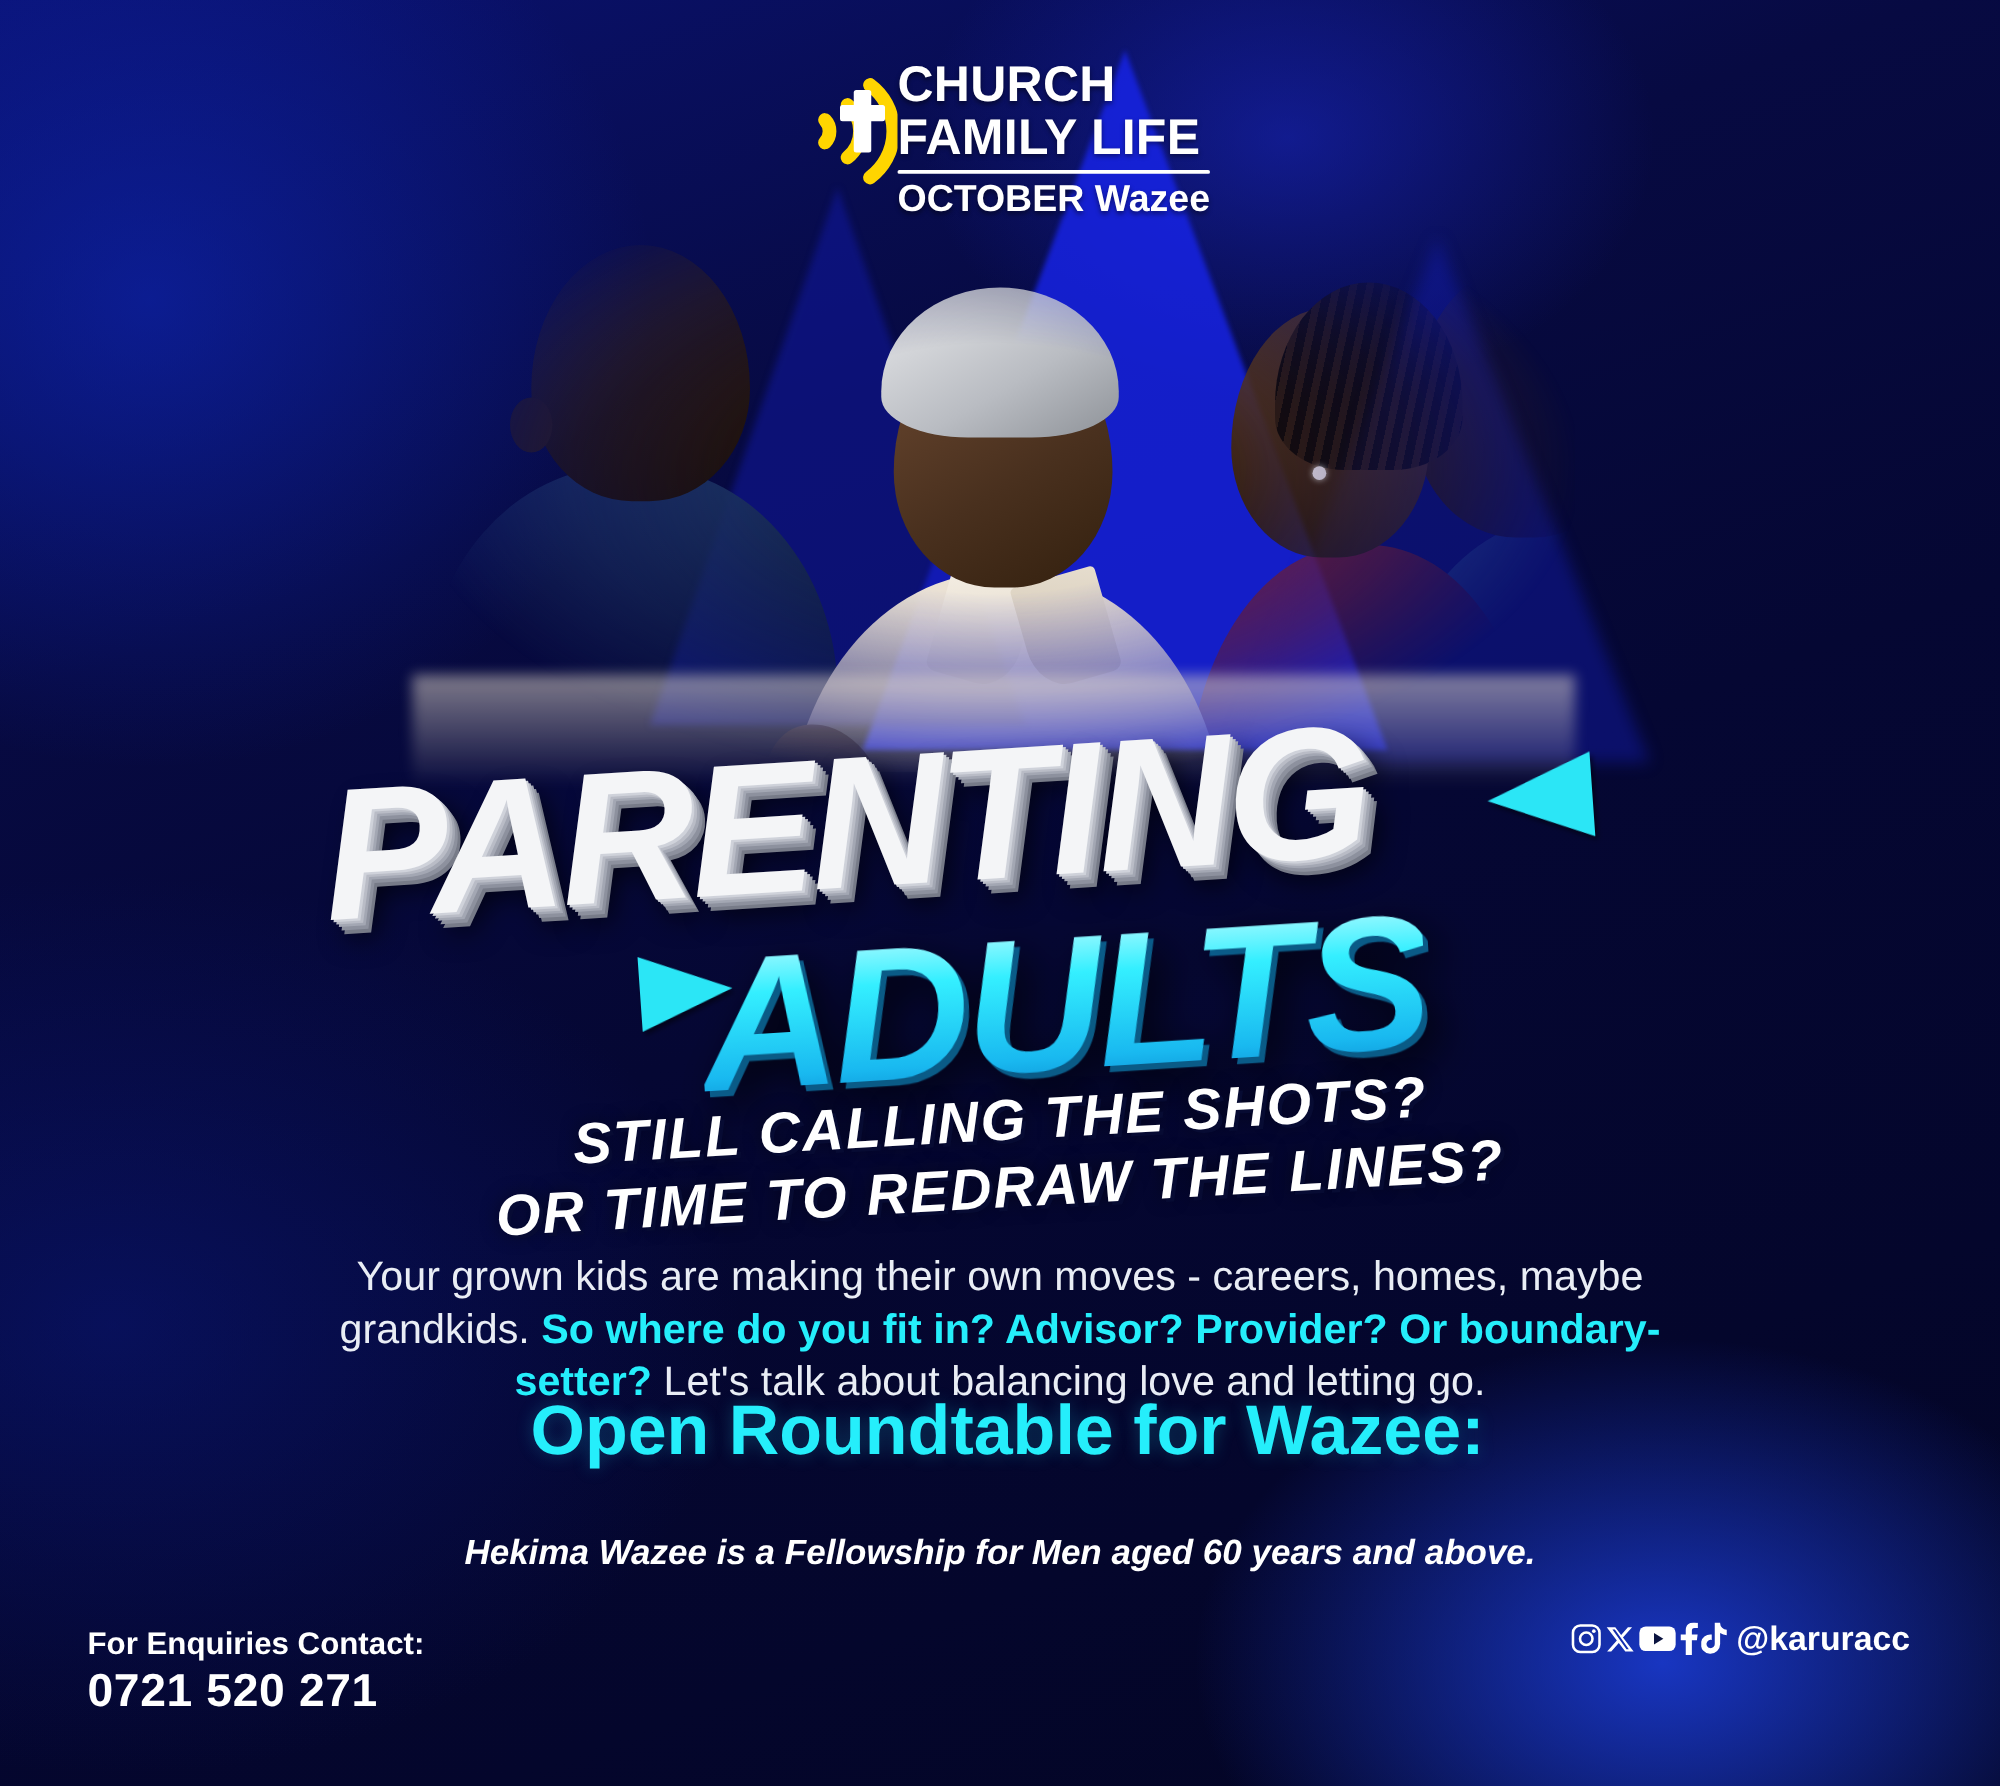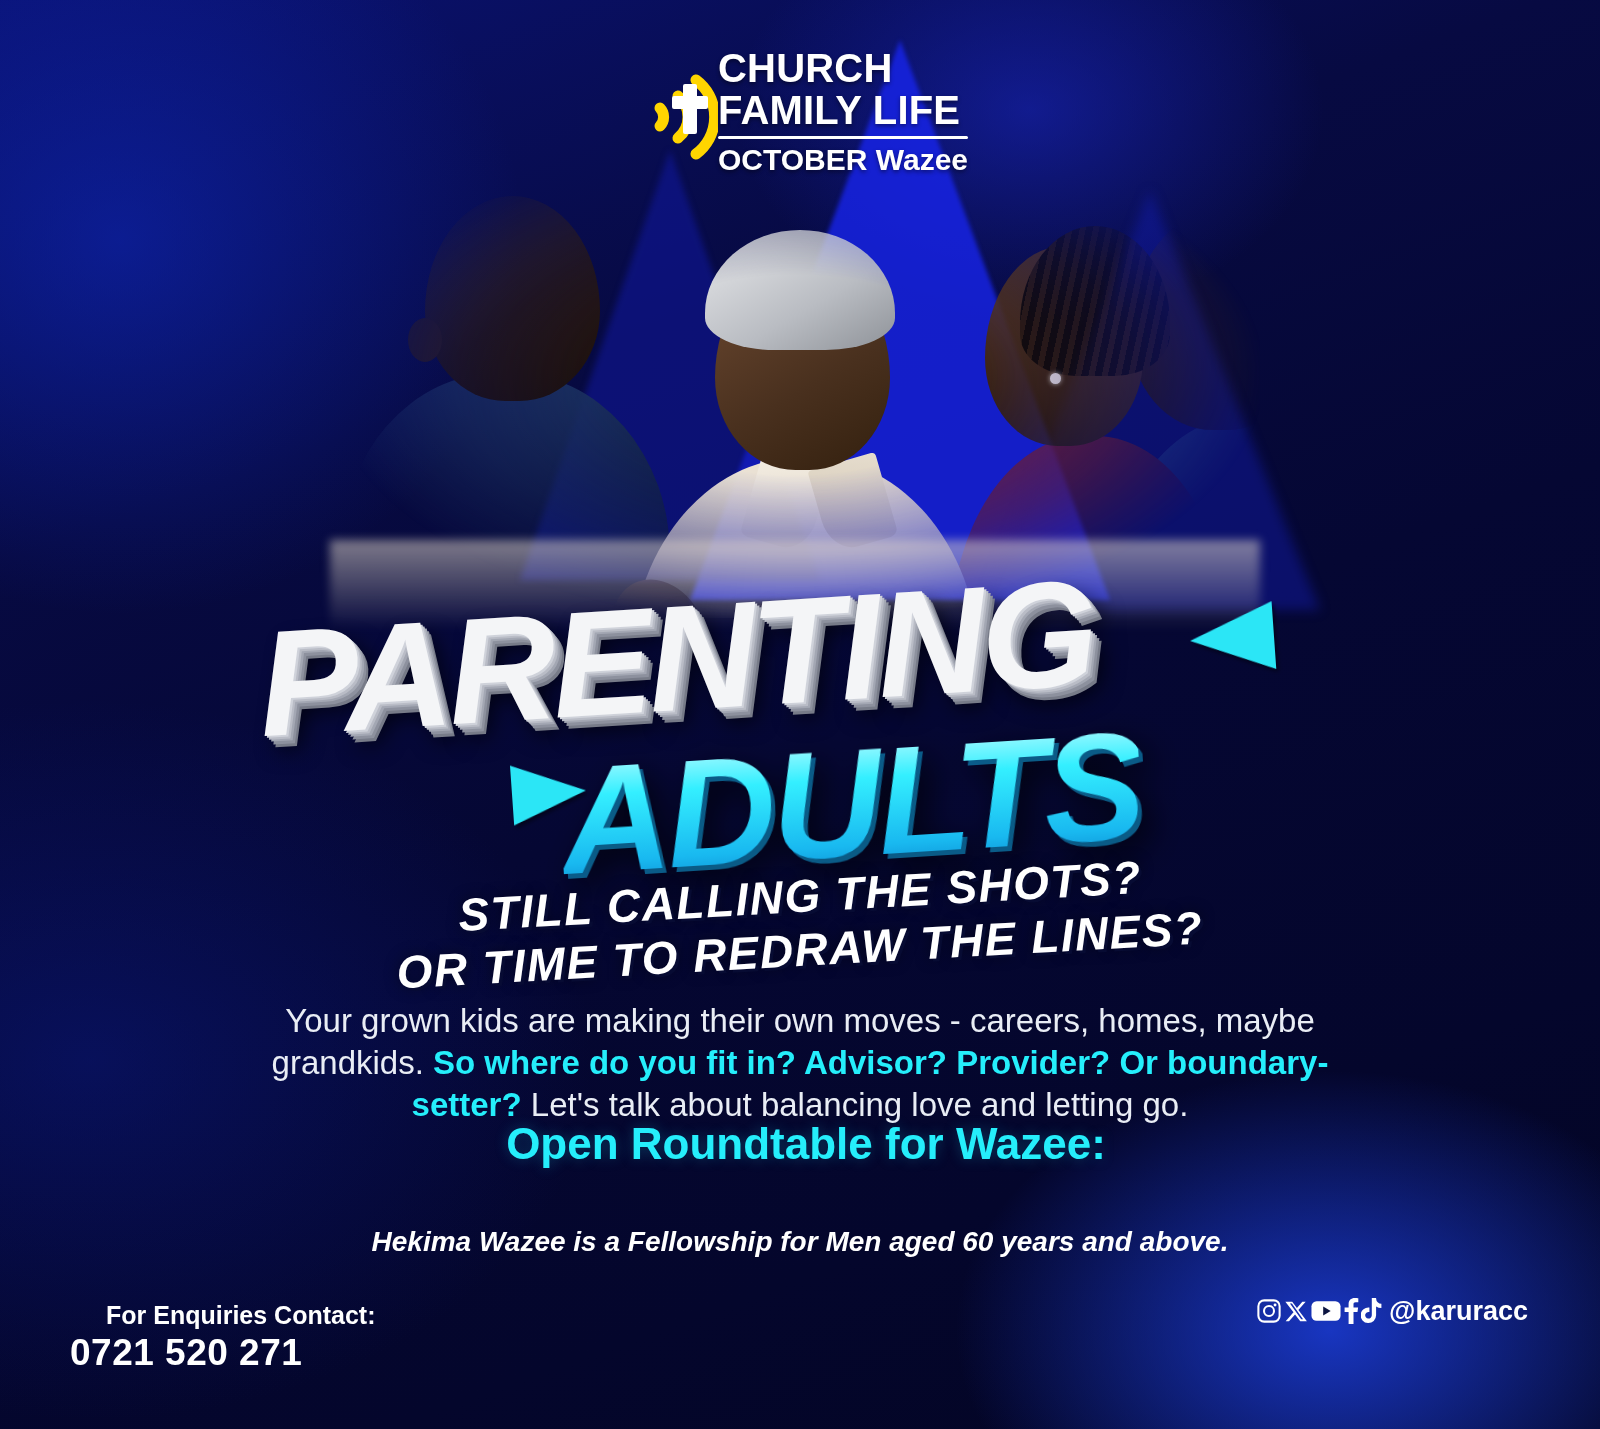--- a/index.html
+++ b/index.html
@@ -84,21 +84,21 @@
   
   .p-right .head{ left:800px; top:42px; width:180px; height:220px; background:linear-gradient(205deg,#5d3c28,#3a2415 58%,#271608); }
   .p-right .torso{ left:770px; top:248px; width:300px; height:310px; background:linear-gradient(165deg,#2c4f93,#18305f 60%,#0e1c38); }
 
   
   #table{ position:absolute; left:330px; top:540px; width:930px; height:90px;
           background:linear-gradient(180deg,rgba(226,216,202,.55),rgba(120,110,98,0)); filter:blur(5px); }
 
   
   #logo{ position:absolute; left:0; right:0; top:32px; display:flex; justify-content:center; }
-  #logo-inner{ display:flex; align-items:flex-end; gap:0; }
+  #logo-inner{ display:flex; align-items:center; gap:0; }
   #wave-icon{ width:92px; height:118px; flex:0 0 auto; margin-top:2px; margin-left:-6px; }
   #logo-text{ padding-top:16px; }
   .logo-l1, .logo-l2{
     color:#fff; font-weight:700; letter-spacing:.2px;
     font-size:40px; line-height:40px; text-shadow:0 2px 4px rgba(0,0,0,.45);
   }
   .logo-l2{ margin-top:2px; }
   #logo-rule{ height:3px; background:#fff; margin:6px 0 5px; border-radius:2px; }
   .logo-l3{ color:#fff; font-weight:700; font-size:30px; line-height:32px; text-align:center; text-shadow:0 2px 4px rgba(0,0,0,.45); }
 
@@ -172,32 +172,32 @@
   
   #body-copy{
     position:absolute; left:230px; width:1140px; top:1000px;
     text-align:center; color:#e9edf5;
     font-size:33px; line-height:42px; font-weight:400;
   }
   #body-copy .hl{ color:#25eefb; font-weight:700; }
 
   #roundtable{
     position:absolute; left:0; right:0; top:1118px; text-align:center;
-    color:#25eefb; font-weight:700; font-size:44px; line-height:52px;
+    color:#25eefb; font-weight:700; font-size:56px; line-height:52px;
     text-shadow:0 0 14px rgba(30,220,250,.25);
     margin-left:12px;
   }
   #fellowship-note{
     position:absolute; left:0; right:0; top:1225px; text-align:center;
     color:#fff; font-weight:700; font-style:italic; font-size:28px; line-height:34px;
   }
 
   
   #footer-contact{ position:absolute; left:70px; top:1300px; color:#fff; }
-  #contact-label{ font-size:25px; font-weight:700; line-height:30px;margin-left:36px; }
+  #contact-label{ font-size:25px; font-weight:700; line-height:30px; }
   #contact-number{ font-size:37px; font-weight:700; line-height:44px; letter-spacing:.5px; margin-top:1px; }
 
   #footer-social{ position:absolute; right:72px; top:1296px; text-align:right; color:#fff; }
   #social-row{ display:flex; align-items:center; justify-content:flex-end; gap:2px; }
   #social-row svg{ display:block; }
   #social-handle{ font-size:27px; font-weight:700; line-height:30px; margin-left:4px; }
   #website{ font-size:27px; font-weight:700; line-height:32px; margin-top:10px; }
 </style>
 </head>
 <body>

